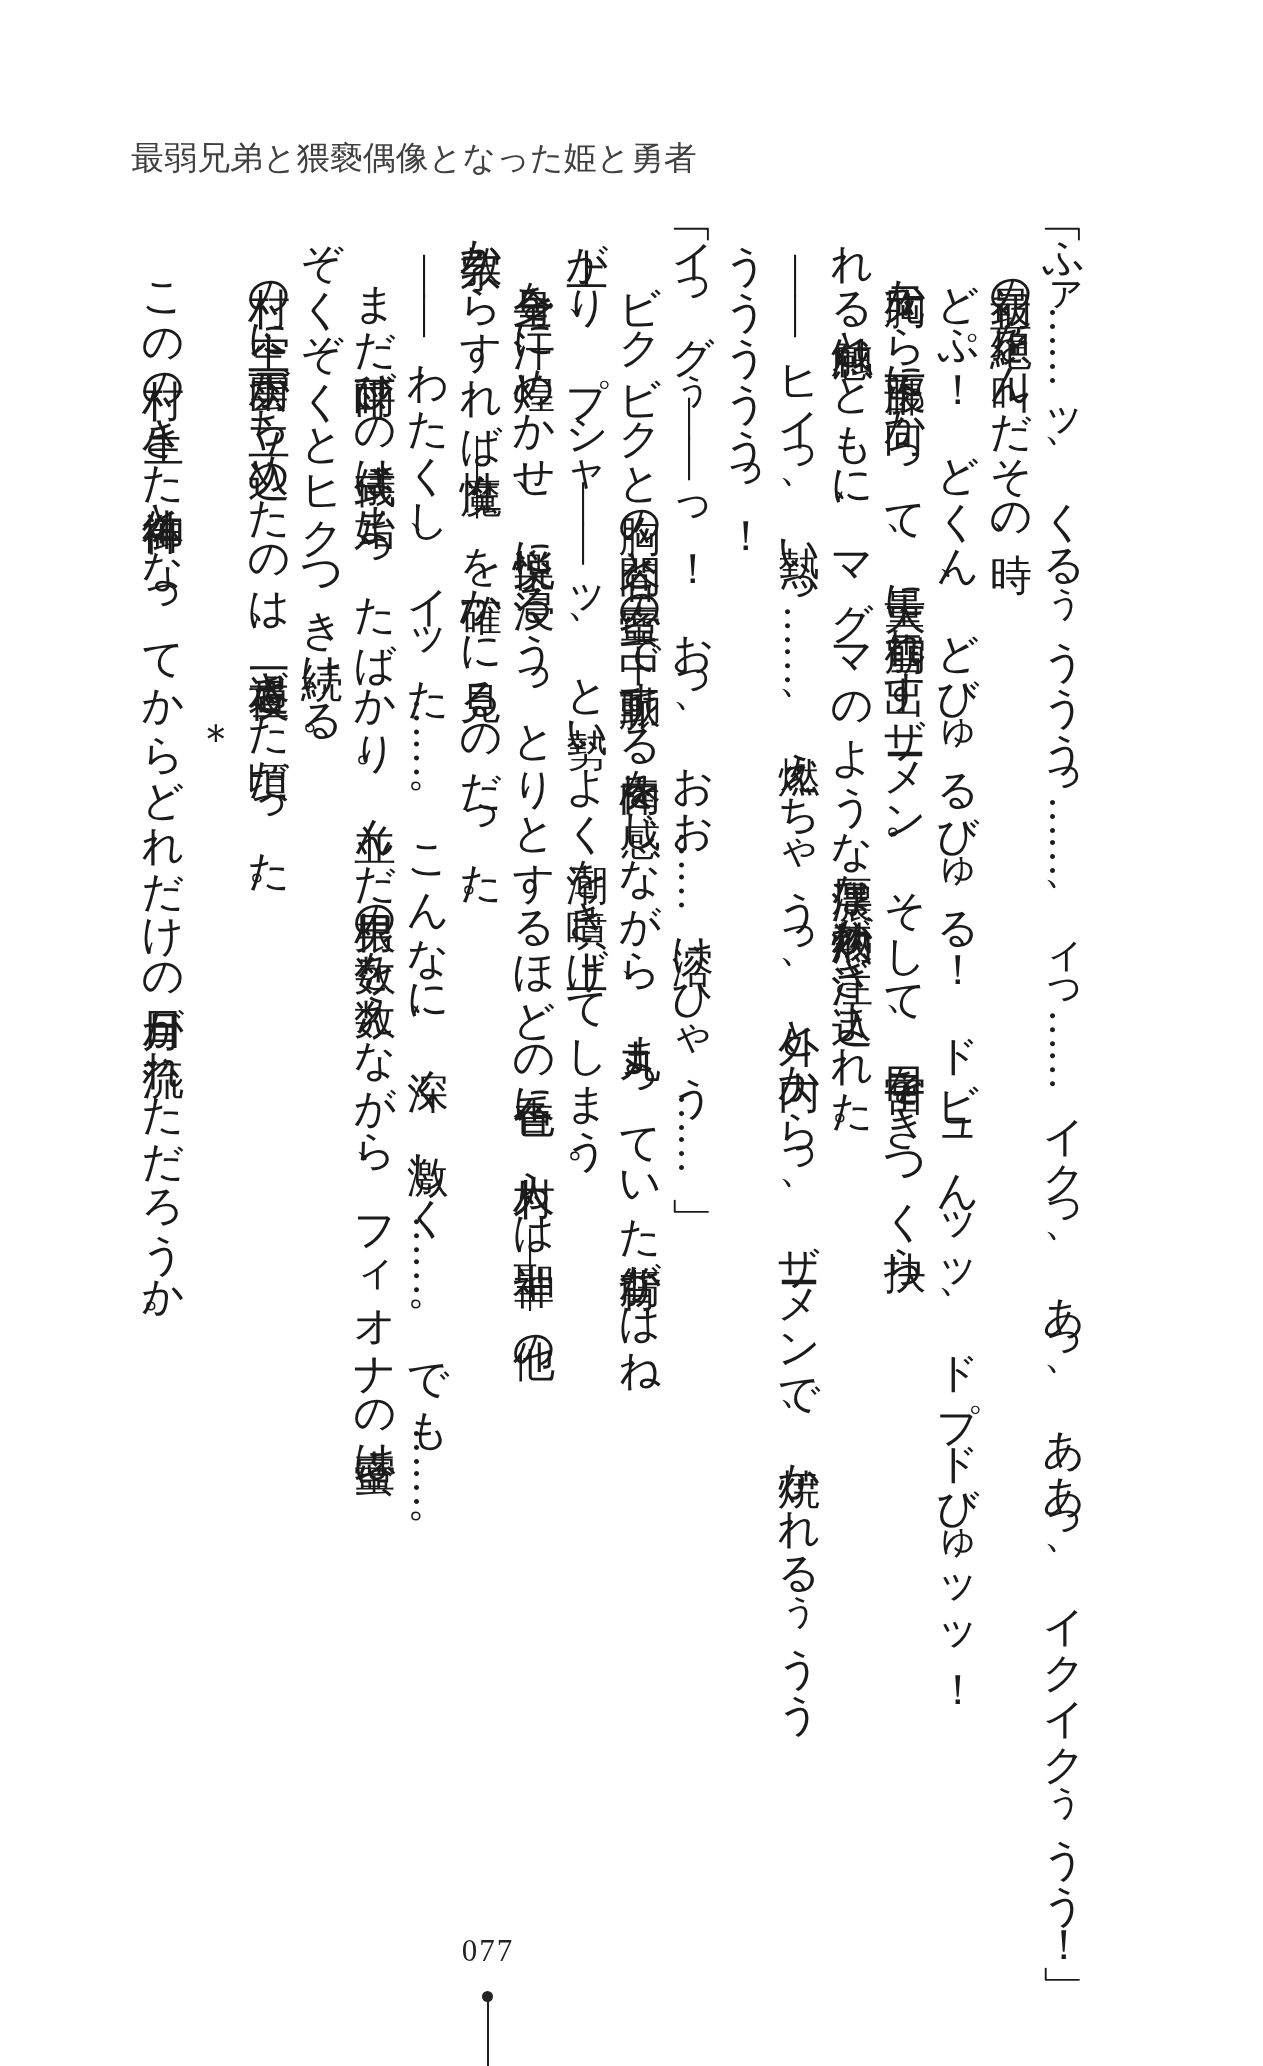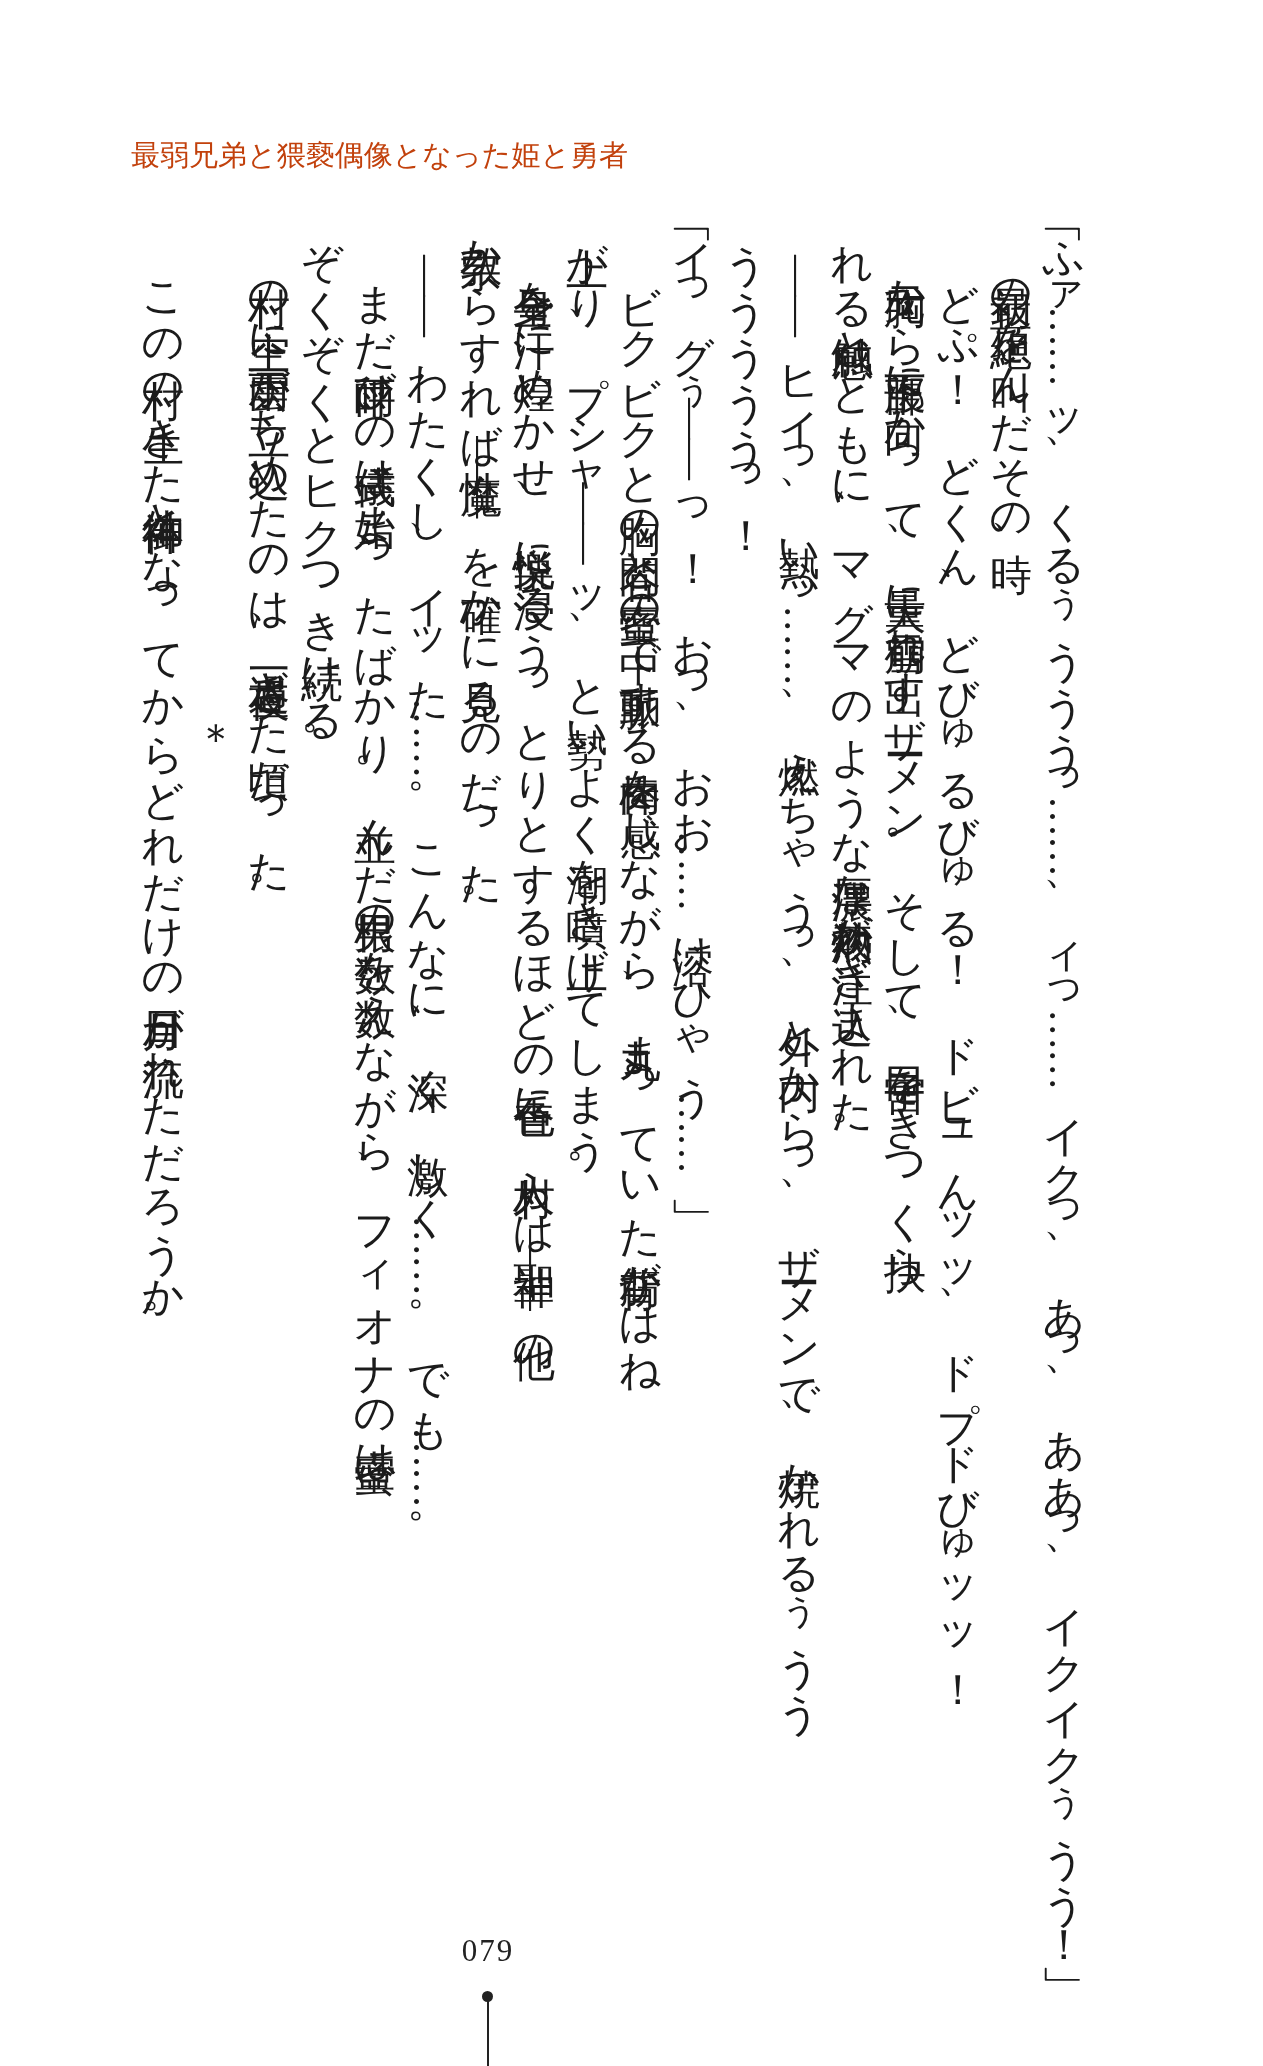--- a/index.html
+++ b/index.html
@@ -13,24 +13,24 @@
     height: 2066px;
     background: #ffffff;
     overflow: hidden;
     font-family: "Liberation Serif", "DejaVu Serif", serif;
     color: #1b1b1b;
   }
   #running-title {
     position: absolute;
     left: 131px;
     top: 136px;
-    font-size: 29px;
+    font-size: 33px;
     letter-spacing: 0px;
     white-space: nowrap;
-    color: #c2410c;
+    color: #404040;
   }
   #body-text {
     position: absolute;
     top: 215px;
     right: 173px;
     height: 1660px;
     writing-mode: vertical-rl;
     -webkit-writing-mode: vertical-rl;
     text-orientation: mixed;
     font-size: 42px;
@@ -94,18 +94,18 @@
 　全身を汗に煌めかせ、悦楽に浸るうっとりとするほどの色香に、村人らは神聖——他の
 宗教からすれば魔性——を確かに見るのだった。
 　——わたくし、イッた……。こんなに、深く、激しく……。でも……。
 　まだ雨呼びの儀式は始まったばかり。並んだ男根の数を数えながら、フィオナの蜜壺は
 ぞくぞくとヒクつき続ける。
 　村の上空に雨雲が立ち込めたのは、一昼夜過ぎた頃だった。
 　　　　　　　　　　　　＊
 　この村の生きた御神体となってからどれだけの月日が流れただろうか。</div>
 
   <div id="footer">
-    <div id="page-number">079</div>
+    <div id="page-number">077</div>
     <div id="footer-line"></div>
     <div id="footer-dot"></div>
   </div>
 
 </div>
 
 </body></html>

